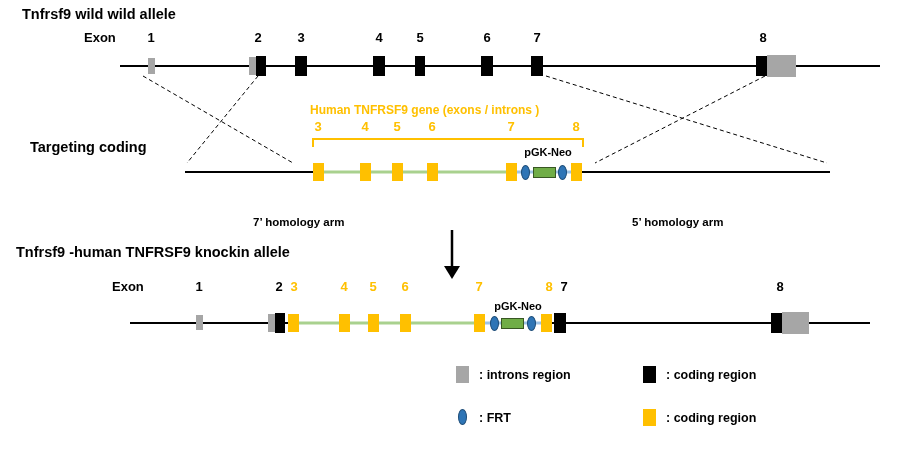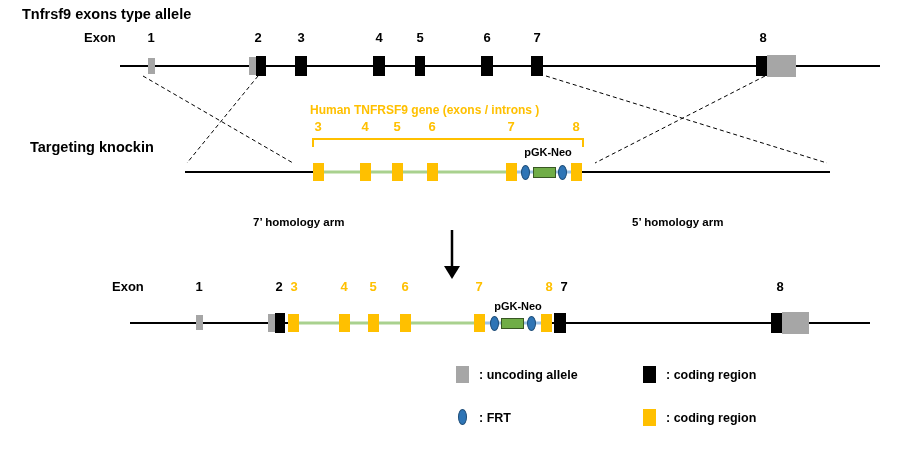--- a/index.html
+++ b/index.html
@@ -41,21 +41,21 @@
     <path d="M313,147 L313,139 L583,139 L583,147" fill="none" stroke-width="2" style="stroke:var(--yellow)"></path>
 
     <line x1="452" y1="230" x2="452" y2="268" stroke="#000" stroke-width="2.5"></line>
     <polygon points="444,266 460,266 452,279" fill="#000"></polygon>
 
     <line x1="130" y1="323" x2="870" y2="323" stroke="#000" stroke-width="2"></line>
     <line x1="294" y1="323" x2="478" y2="323" stroke-width="3" style="stroke:var(--intron_green)"></line>
     <line x1="484" y1="323" x2="546" y2="323" stroke-width="3" style="stroke:var(--linker_blue)"></line>
   </svg>
 
-  <div class="title" style="left:22px; top:6px;">Tnfrsf9 exons type allele</div>
+  <div class="title" style="left:22px; top:6px;">Tnfrsf9 wild wild allele</div>
   <div class="lbl" style="left:84px; top:30px; font-size:13px;">Exon</div>
   <span class="num" style="left:151px; top:30px;">1</span>
   <span class="num" style="left:258px; top:30px;">2</span>
   <span class="num" style="left:301px; top:30px;">3</span>
   <span class="num" style="left:379px; top:30px;">4</span>
   <span class="num" style="left:420px; top:30px;">5</span>
   <span class="num" style="left:487px; top:30px;">6</span>
   <span class="num" style="left:537px; top:30px;">7</span>
   <span class="num" style="left:763px; top:30px;">8</span>
 
@@ -71,36 +71,37 @@
   <div class="box gray" style="left:767px; top:55px; width:29px; height:22px;"></div>
 
   <div class="lbl yellow-text" style="left:310px; top:103px; font-size:12px;">Human TNFRSF9 gene (exons / introns )</div>
   <span class="num yellow-text" style="left:318px; top:119px;">3</span>
   <span class="num yellow-text" style="left:365px; top:119px;">4</span>
   <span class="num yellow-text" style="left:397px; top:119px;">5</span>
   <span class="num yellow-text" style="left:432px; top:119px;">6</span>
   <span class="num yellow-text" style="left:511px; top:119px;">7</span>
   <span class="num yellow-text" style="left:576px; top:119px;">8</span>
 
-  <div class="title" style="left:30px; top:139px;">Targeting knockin</div>
+  <div class="title" style="left:30px; top:139px;">Targeting coding</div>
   <span class="num" style="left:548px; top:146px; font-size:11px;">pGK-Neo</span>
 
   <div class="box yellow" style="left:313px; top:163px; width:11px; height:18px;"></div>
   <div class="box yellow" style="left:360px; top:163px; width:11px; height:18px;"></div>
   <div class="box yellow" style="left:392px; top:163px; width:11px; height:18px;"></div>
   <div class="box yellow" style="left:427px; top:163px; width:11px; height:18px;"></div>
   <div class="box yellow" style="left:506px; top:163px; width:11px; height:18px;"></div>
   <div class="frt" style="left:521px; top:165px; width:9px; height:15px;"></div>
   <div class="neo" style="left:533px; top:167px; width:23px; height:11px;"></div>
   <div class="frt" style="left:558px; top:165px; width:9px; height:15px;"></div>
   <div class="box yellow" style="left:571px; top:163px; width:11px; height:18px;"></div>
 
   <div class="lbl" style="left:253px; top:216px; font-size:11.5px;">7’ homology arm</div>
   <div class="lbl" style="left:632px; top:216px; font-size:11.5px;">5’ homology arm</div>
 
+  <div class="title" style="left:16px; top:244px;">Tnfrsf9 -human TNFRSF9 knockin allele</div>
   <div class="lbl" style="left:112px; top:279px; font-size:13px;">Exon</div>
   <span class="num" style="left:199px; top:279px;">1</span>
   <span class="num" style="left:279px; top:279px;">2</span>
   <span class="num yellow-text" style="left:294px; top:279px;">3</span>
   <span class="num yellow-text" style="left:344px; top:279px;">4</span>
   <span class="num yellow-text" style="left:373px; top:279px;">5</span>
   <span class="num yellow-text" style="left:405px; top:279px;">6</span>
   <span class="num yellow-text" style="left:479px; top:279px;">7</span>
   <span class="num yellow-text" style="left:549px; top:279px;">8</span>
   <span class="num" style="left:564px; top:279px;">7</span>
@@ -117,21 +118,21 @@
   <div class="box yellow" style="left:474px; top:314px; width:11px; height:18px;"></div>
   <div class="frt" style="left:490px; top:316px; width:9px; height:15px;"></div>
   <div class="neo" style="left:501px; top:318px; width:23px; height:11px;"></div>
   <div class="frt" style="left:527px; top:316px; width:9px; height:15px;"></div>
   <div class="box yellow" style="left:541px; top:314px; width:11px; height:18px;"></div>
   <div class="box black" style="left:554px; top:313px; width:12px; height:20px;"></div>
   <div class="box black" style="left:771px; top:313px; width:11px; height:20px;"></div>
   <div class="box gray" style="left:782px; top:312px; width:27px; height:22px;"></div>
 
   <div class="box gray" style="left:456px; top:366px; width:13px; height:17px;"></div>
-  <div class="lbl" style="left:479px; top:368px; font-size:12.5px;">: uncoding allele</div>
+  <div class="lbl" style="left:479px; top:368px; font-size:12.5px;">: introns region</div>
   <div class="box black" style="left:643px; top:366px; width:13px; height:17px;"></div>
   <div class="lbl" style="left:666px; top:368px; font-size:12.5px;">: coding region</div>
   <div class="frt" style="left:458px; top:409px; width:9px; height:16px;"></div>
   <div class="lbl" style="left:479px; top:411px; font-size:12.5px;">: FRT</div>
   <div class="box yellow" style="left:643px; top:409px; width:13px; height:17px;"></div>
   <div class="lbl" style="left:666px; top:411px; font-size:12.5px;">: coding region</div>
 
 </div>
 
 </body></html>

